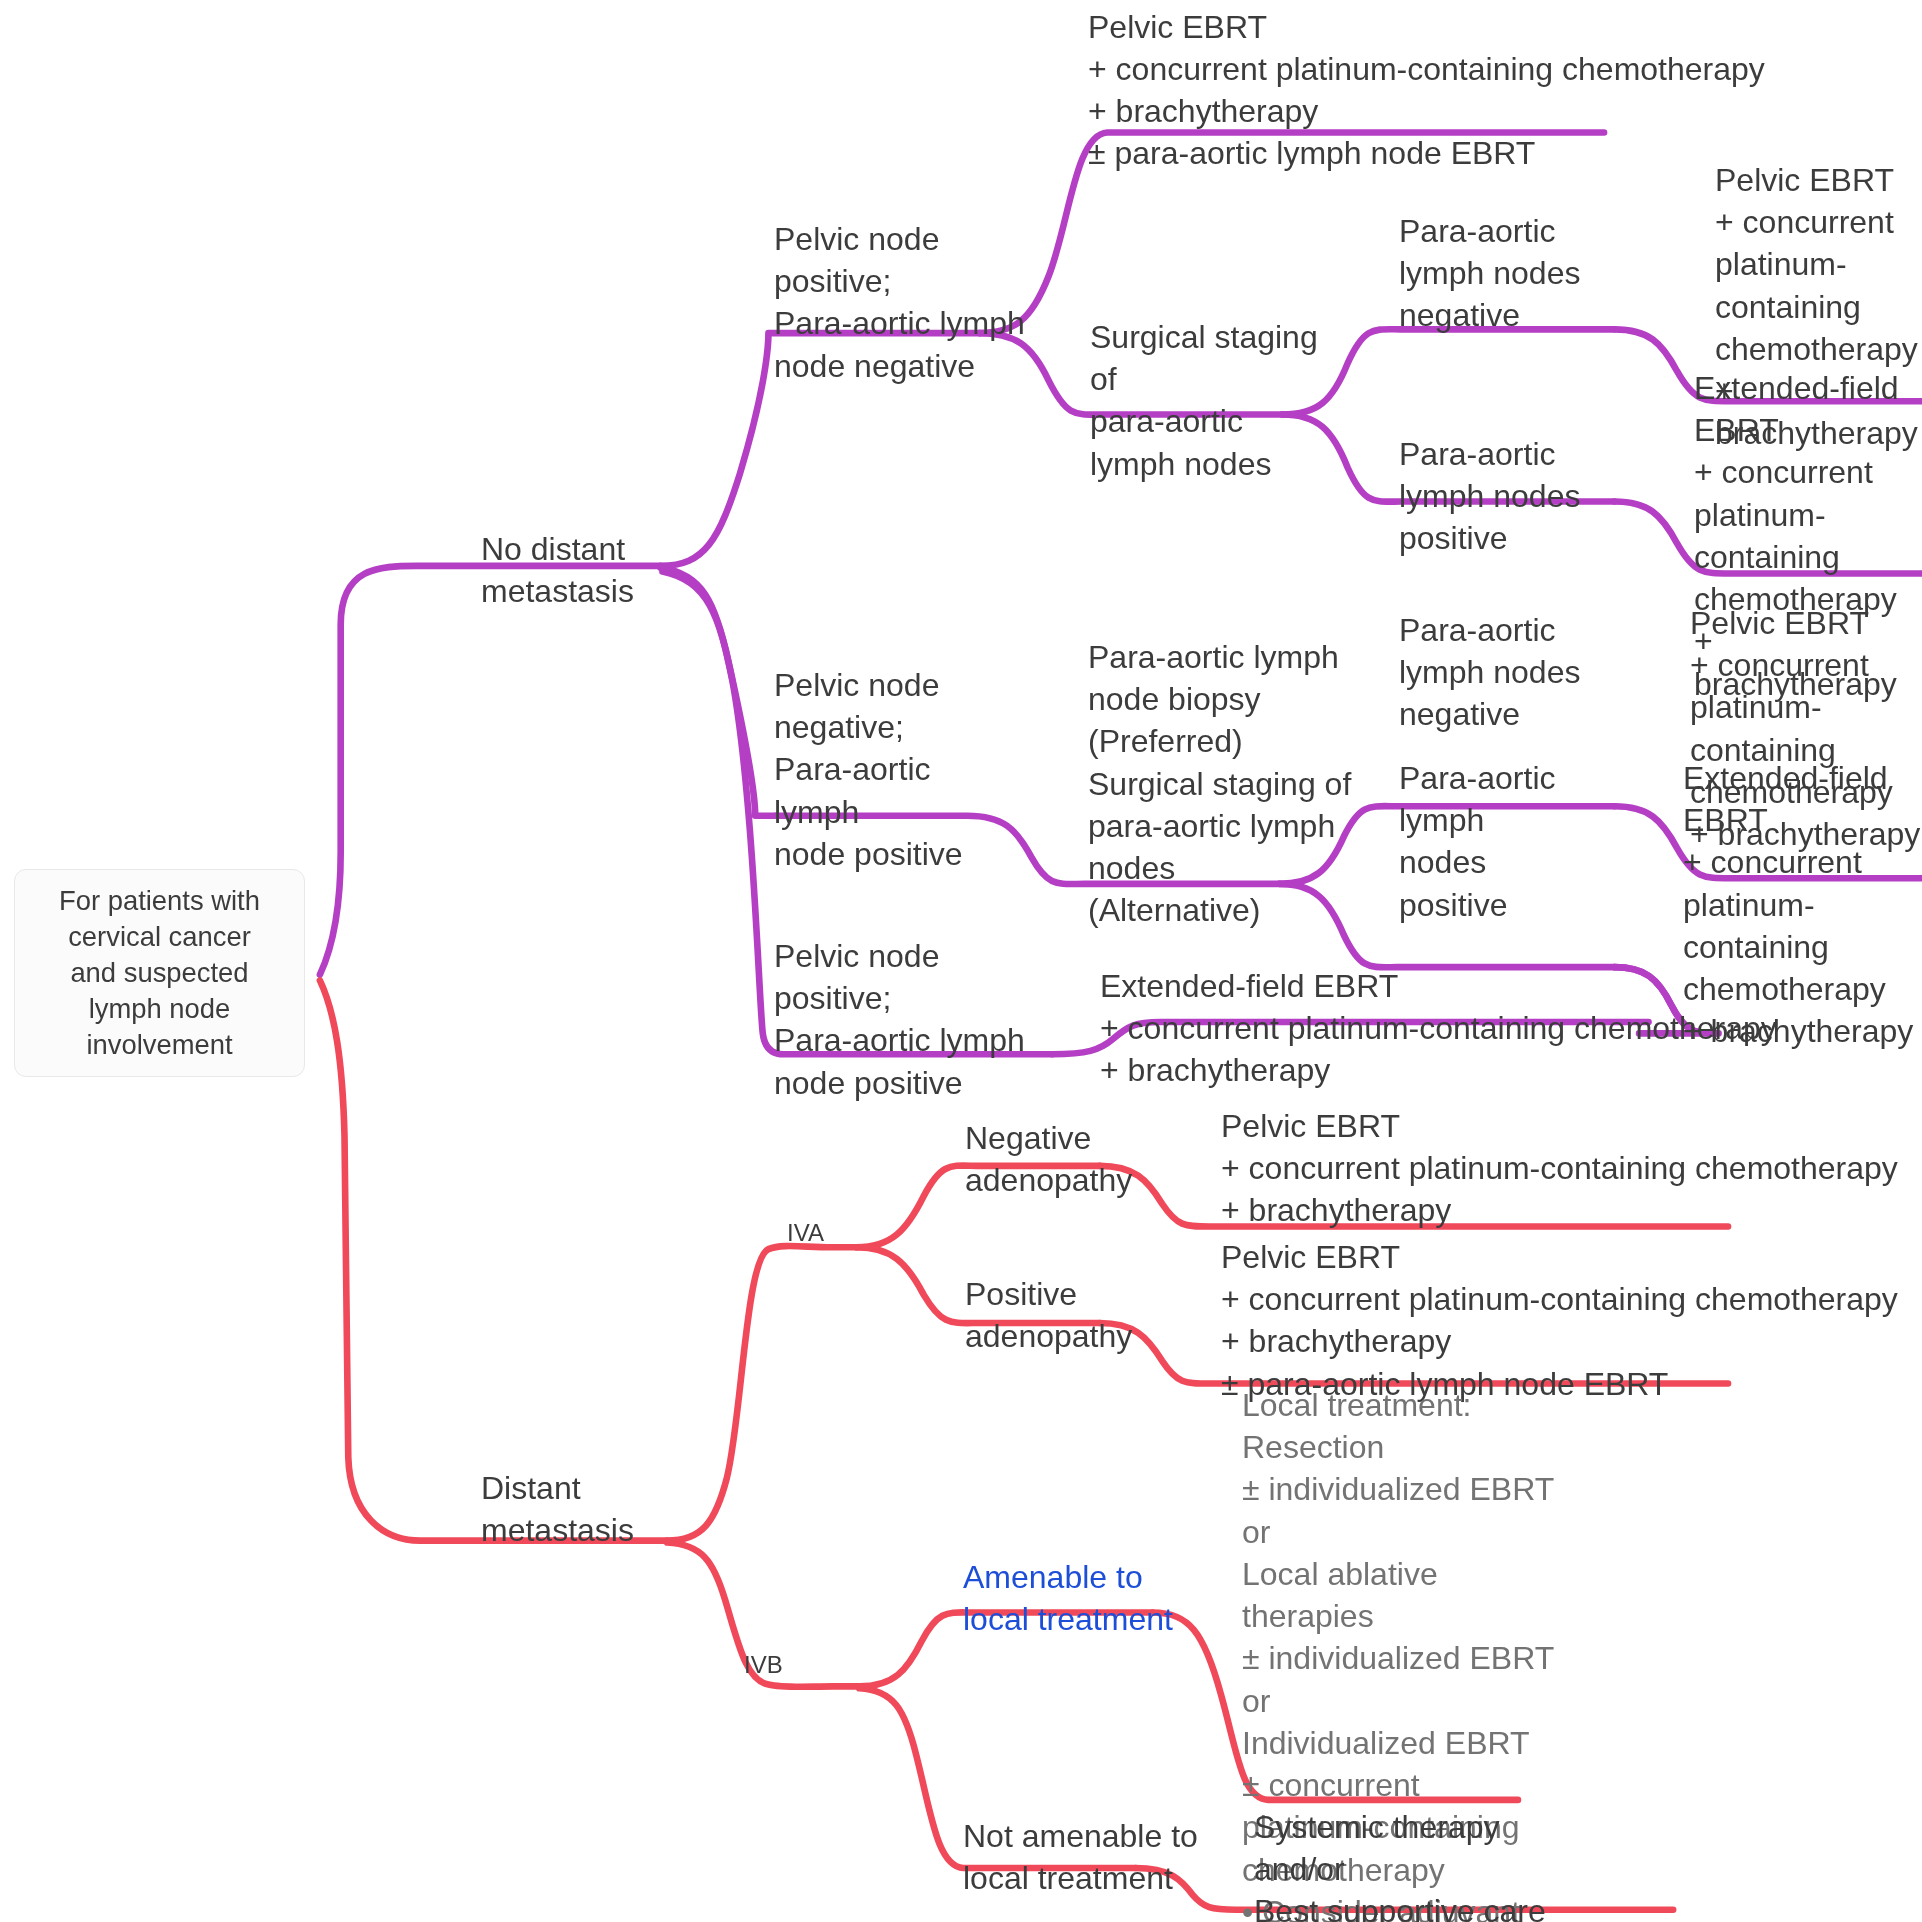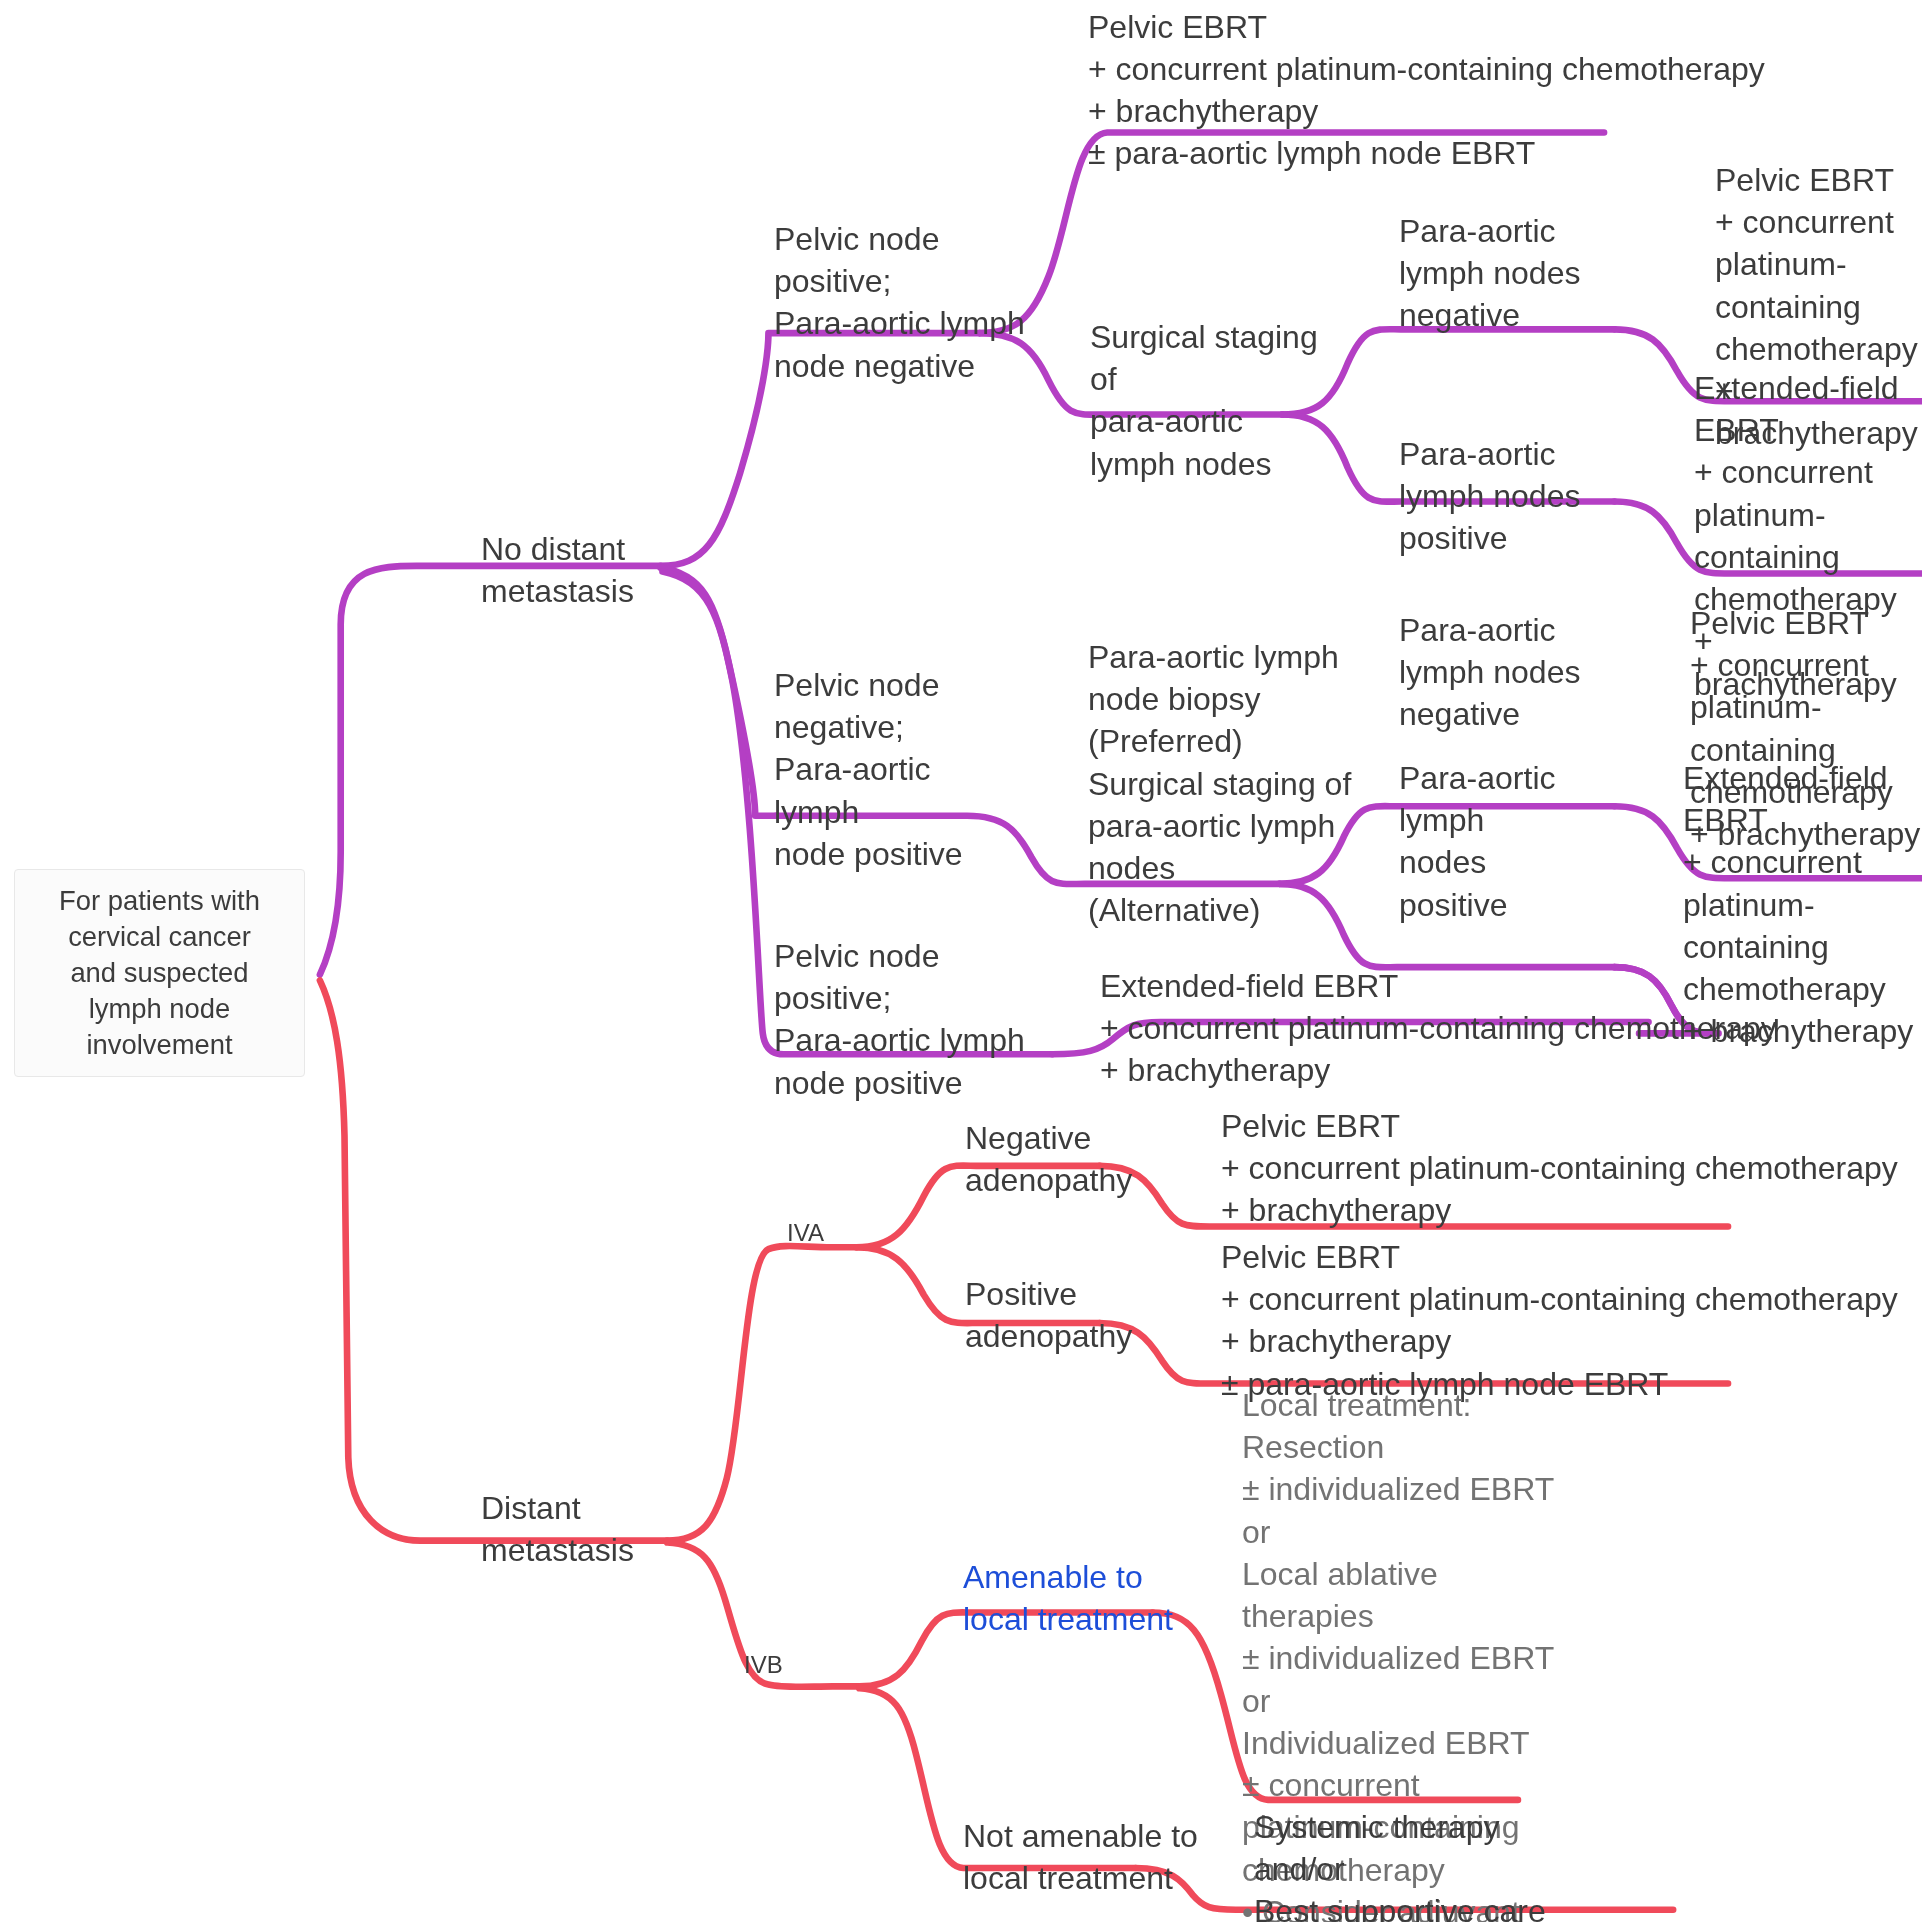--- a/index.html
+++ b/index.html
@@ -30,21 +30,21 @@
     pointer-events: none;
   }
   .root-box {
     position: absolute;
     left: 14px;
     top: 869px;
     width: 291px;
     height: 208px;
     background: #fbfbfb;
     border: 0.9px solid #e8e8e8;
-    border-radius: 4px;
+    border-radius: 12px;
     box-sizing: border-box;
     display: flex;
     align-items: center;
     justify-content: center;
   }
   .root-text {
     text-align: center;
     font-size: 27.4px;
     line-height: 1.32;
     color: #3c3c3c;
@@ -210,21 +210,21 @@
 
   <div class="lbl" style="left: 774px; top: 935px; color: rgb(60, 60, 60);">Pelvic node
 positive;
 Para-aortic lymph
 node positive</div>
 
   <div class="lbl" style="left: 1100px; top: 965px; color: rgb(60, 60, 60);">Extended-field EBRT
 + concurrent platinum-containing chemotherapy
 + brachytherapy</div>
 
-  <div class="lbl" style="left: 481px; top: 1467px; color: rgb(60, 60, 60); margin-top: 20px;">Distant
+  <div class="lbl" style="left: 481px; top: 1467px; color: rgb(60, 60, 60);">Distant
 metastasis</div>
 
   <div class="lbl small" style="left: 787px; top: 1217px; color: rgb(60, 60, 60);">IVA</div>
 
   <div class="lbl" style="left: 965px; top: 1117px; color: rgb(60, 60, 60);">Negative
 adenopathy</div>
 
   <div class="lbl" style="left: 1221px; top: 1105px; color: rgb(60, 60, 60);">Pelvic EBRT
 + concurrent platinum-containing chemotherapy
 + brachytherapy</div>

